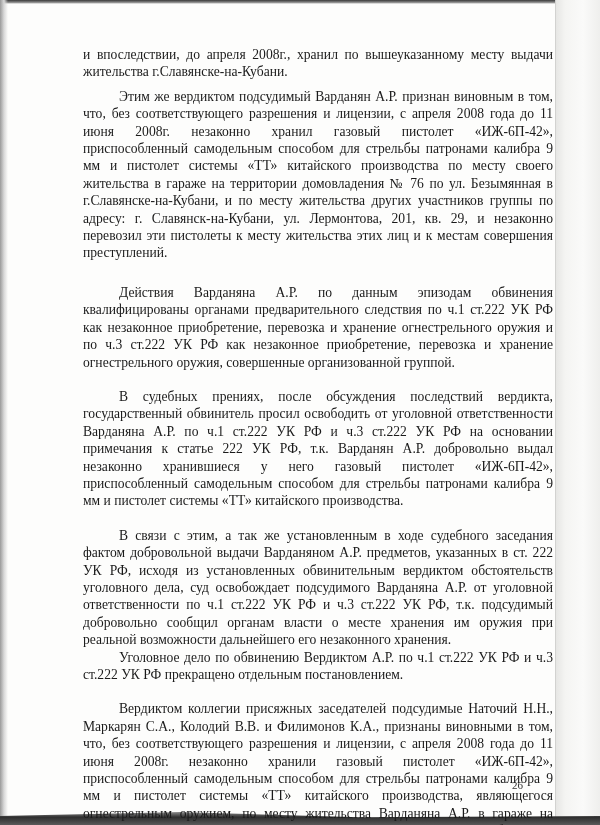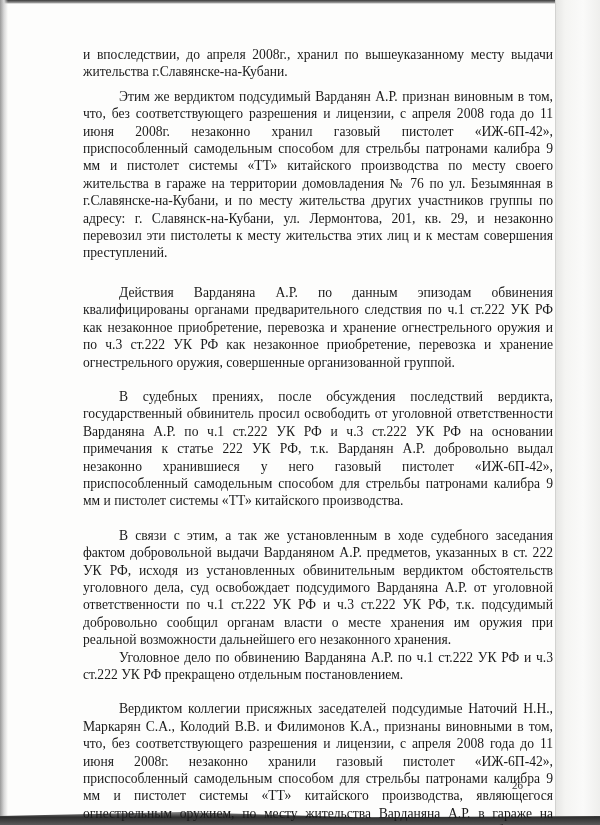--- a/index.html
+++ b/index.html
@@ -88,18 +88,18 @@
 <div class="page">
   <p>и впоследствии, до апреля 2008г., хранил по вышеуказанному месту выдачи жительства г.Славянске-на-Кубани.</p>
   <div class="gap-sm"></div>
   <p class="indent">Этим же вердиктом подсудимый Варданян А.Р. признан виновным в том, что, без соответствующего разрешения и лицензии, с апреля 2008 года до 11 июня 2008г. незаконно хранил газовый пистолет «ИЖ-6П-42», приспособленный самодельным способом для стрельбы патронами калибра 9 мм и пистолет системы «ТТ» китайского производства по месту своего жительства в гараже на территории домовладения № 76 по ул. Безымянная в г.Славянске-на-Кубани, и по месту жительства других участников группы по адресу: г. Славянск-на-Кубани, ул. Лермонтова, 201, кв. 29, и незаконно перевозил эти пистолеты к месту жительства этих лиц и к местам совершения преступлений.</p>
   <div class="gap-lg"></div>
   <p class="indent">Действия Варданяна А.Р. по данным эпизодам обвинения квалифицированы органами предварительного следствия по ч.1 ст.222 УК РФ как незаконное приобретение, перевозка и хранение огнестрельного оружия и по ч.3 ст.222 УК РФ как незаконное приобретение, перевозка и хранение огнестрельного оружия, совершенные организованной группой.</p>
   <div class="gap-md"></div>
   <p class="indent">В судебных прениях, после обсуждения последствий вердикта, государственный обвинитель просил освободить от уголовной ответственности Варданяна А.Р. по ч.1 ст.222 УК РФ и ч.3 ст.222 УК РФ на основании примечания к статье 222 УК РФ, т.к. Варданян А.Р. добровольно выдал незаконно хранившиеся у него газовый пистолет «ИЖ-6П-42», приспособленный самодельным способом для стрельбы патронами калибра 9 мм и пистолет системы «ТТ» китайского производства.</p>
   <div class="gap-md"></div>
   <p class="indent">В связи с этим, а так же установленным в ходе судебного заседания фактом добровольной выдачи Варданяном А.Р. предметов, указанных в ст. 222 УК РФ, исходя из установленных обвинительным вердиктом обстоятельств уголовного дела, суд освобождает подсудимого Варданяна А.Р. от уголовной ответственности по ч.1 ст.222 УК РФ и ч.3 ст.222 УК РФ, т.к. подсудимый добровольно сообщил органам власти о месте хранения им оружия при реальной возможности дальнейшего его незаконного хранения.</p>
-  <p class="indent">Уголовное дело по обвинению Варданяна А.Р. по ч.1 ст.222 УК РФ и ч.3 ст.222 УК РФ прекращено отдельным постановлением.</p>
+  <p class="indent">Уголовное дело по обвинению Вердиктом А.Р. по ч.1 ст.222 УК РФ и ч.3 ст.222 УК РФ прекращено отдельным постановлением.</p>
   <div class="gap-md"></div>
   <p class="indent">Вердиктом коллегии присяжных заседателей подсудимые Наточий Н.Н., Маркарян С.А., Колодий В.В. и Филимонов К.А., признаны виновными в том, что, без соответствующего разрешения и лицензии, с апреля 2008 года до 11 июня 2008г. незаконно хранили газовый пистолет «ИЖ-6П-42», приспособленный самодельным способом для стрельбы патронами калибра 9 мм и пистолет системы «ТТ» китайского производства, являющегося огнестрельным оружием, по месту жительства Варданяна А.Р. в гараже на территории домовладения № 76 по ул. Безымянная в г.Славянске-на-Кубани и</p>
 </div>
 
 <div class="page-number">26</div>
 
 </body></html>

